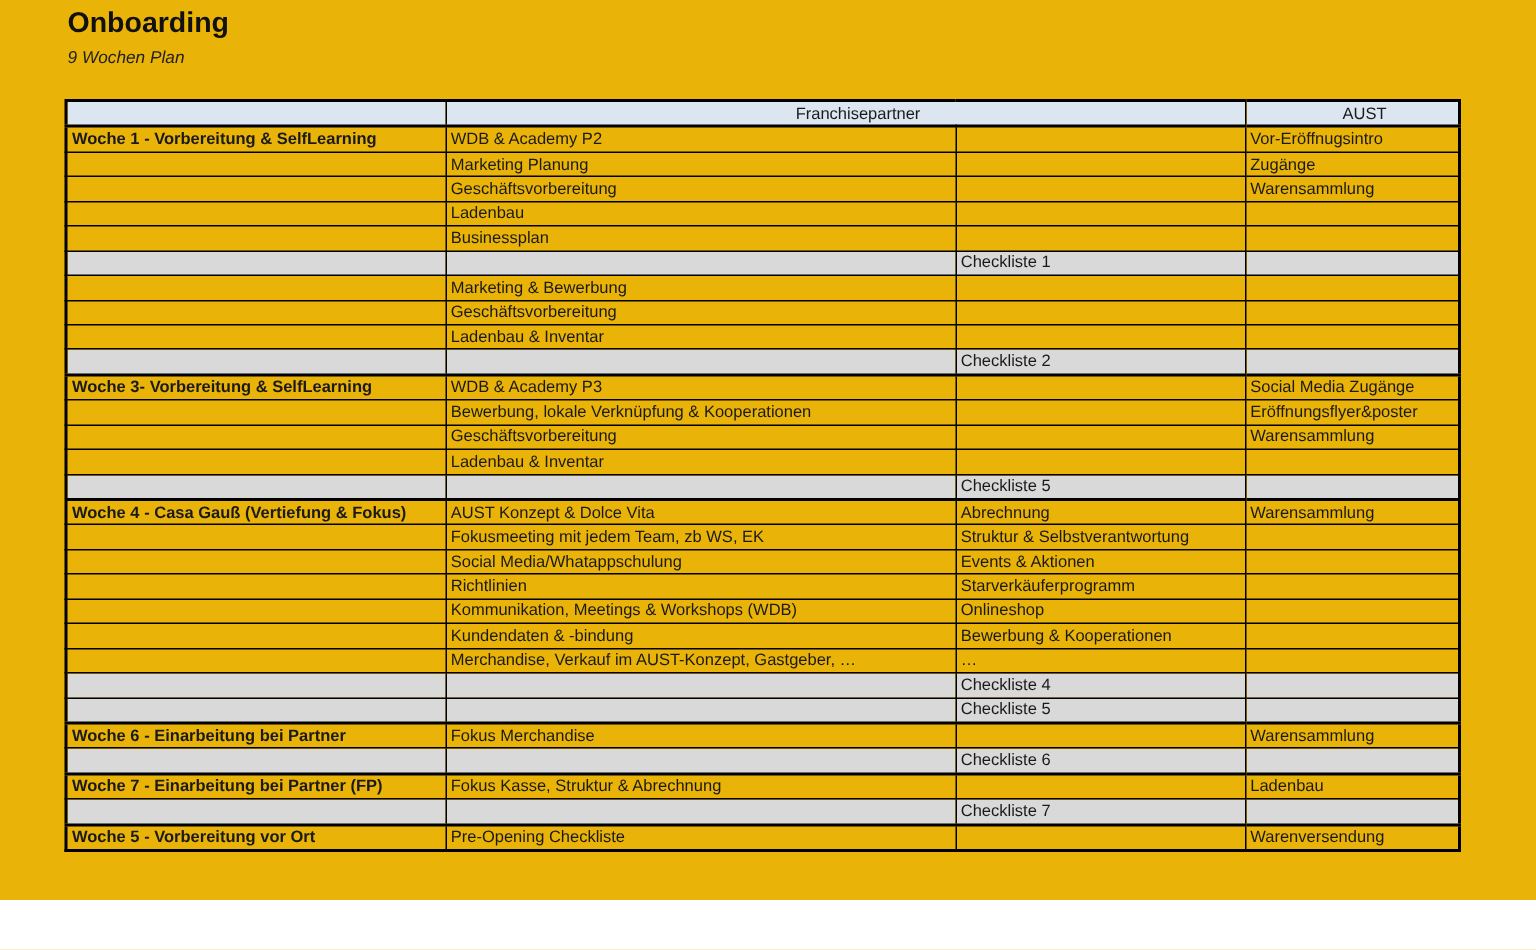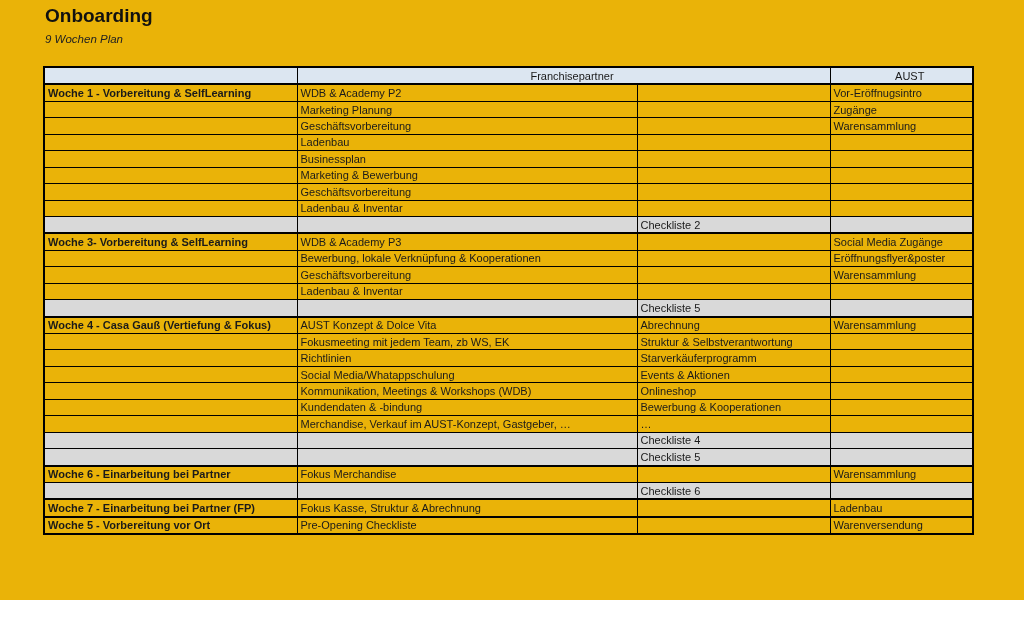--- a/index.html
+++ b/index.html
@@ -85,20 +85,26 @@
           <td>Ladenbau</td>
           <td></td>
           <td class="aust"></td>
         </tr>
         <tr>
           <td></td>
           <td>Businessplan</td>
           <td></td>
           <td class="aust"></td>
         </tr>
+        <tr class="section-row">
+          <td></td>
+          <td></td>
+          <td>Checkliste 1</td>
+          <td class="aust"></td>
+        </tr>
         <tr>
           <td></td>
           <td>Marketing &amp; Bewerbung</td>
           <td></td>
           <td class="aust"></td>
         </tr>
         <tr>
           <td></td>
           <td>Geschäftsvorbereitung</td>
           <td></td>
@@ -153,32 +159,32 @@
           <td class="aust">Warensammlung</td>
         </tr>
         <tr>
           <td></td>
           <td>Fokusmeeting mit jedem Team, zb WS, EK</td>
           <td>Struktur &amp; Selbstverantwortung</td>
           <td class="aust"></td>
         </tr>
         <tr>
           <td></td>
+          <td>Social Media/Whatappschulung</td>
+          <td>Events &amp; Aktionen</td>
+          <td class="aust"></td>
+        </tr>
+        <tr>
+          <td></td>
           <td>Richtlinien</td>
           <td>Starverkäuferprogramm</td>
           <td class="aust"></td>
         </tr>
         <tr>
           <td></td>
-          <td>Social Media/Whatappschulung</td>
-          <td>Events &amp; Aktionen</td>
-          <td class="aust"></td>
-        </tr>
-        <tr>
-          <td></td>
           <td>Kommunikation, Meetings &amp; Workshops (WDB)</td>
           <td>Onlineshop</td>
           <td class="aust"></td>
         </tr>
         <tr>
           <td></td>
           <td>Kundendaten &amp; -bindung</td>
           <td>Bewerbung &amp; Kooperationen</td>
           <td class="aust"></td>
         </tr>
@@ -210,20 +216,26 @@
           <td></td>
           <td></td>
           <td>Checkliste 6</td>
           <td class="aust"></td>
         </tr>
         <tr class="week-start">
           <td class="wk">Woche 7 - Einarbeitung bei Partner (FP)</td>
           <td>Fokus Kasse, Struktur &amp; Abrechnung</td>
           <td></td>
           <td class="aust">Ladenbau</td>
+        </tr>
+        <tr class="section-row">
+          <td></td>
+          <td></td>
+          <td>Checkliste 7</td>
+          <td class="aust"></td>
         </tr>
         <tr class="week-start">
           <td class="wk">Woche 5 - Vorbereitung vor Ort</td>
           <td>Pre-Opening Checkliste</td>
           <td></td>
           <td class="aust">Warenversendung</td>
         </tr>
       </tbody>
   </table>
 </div>

